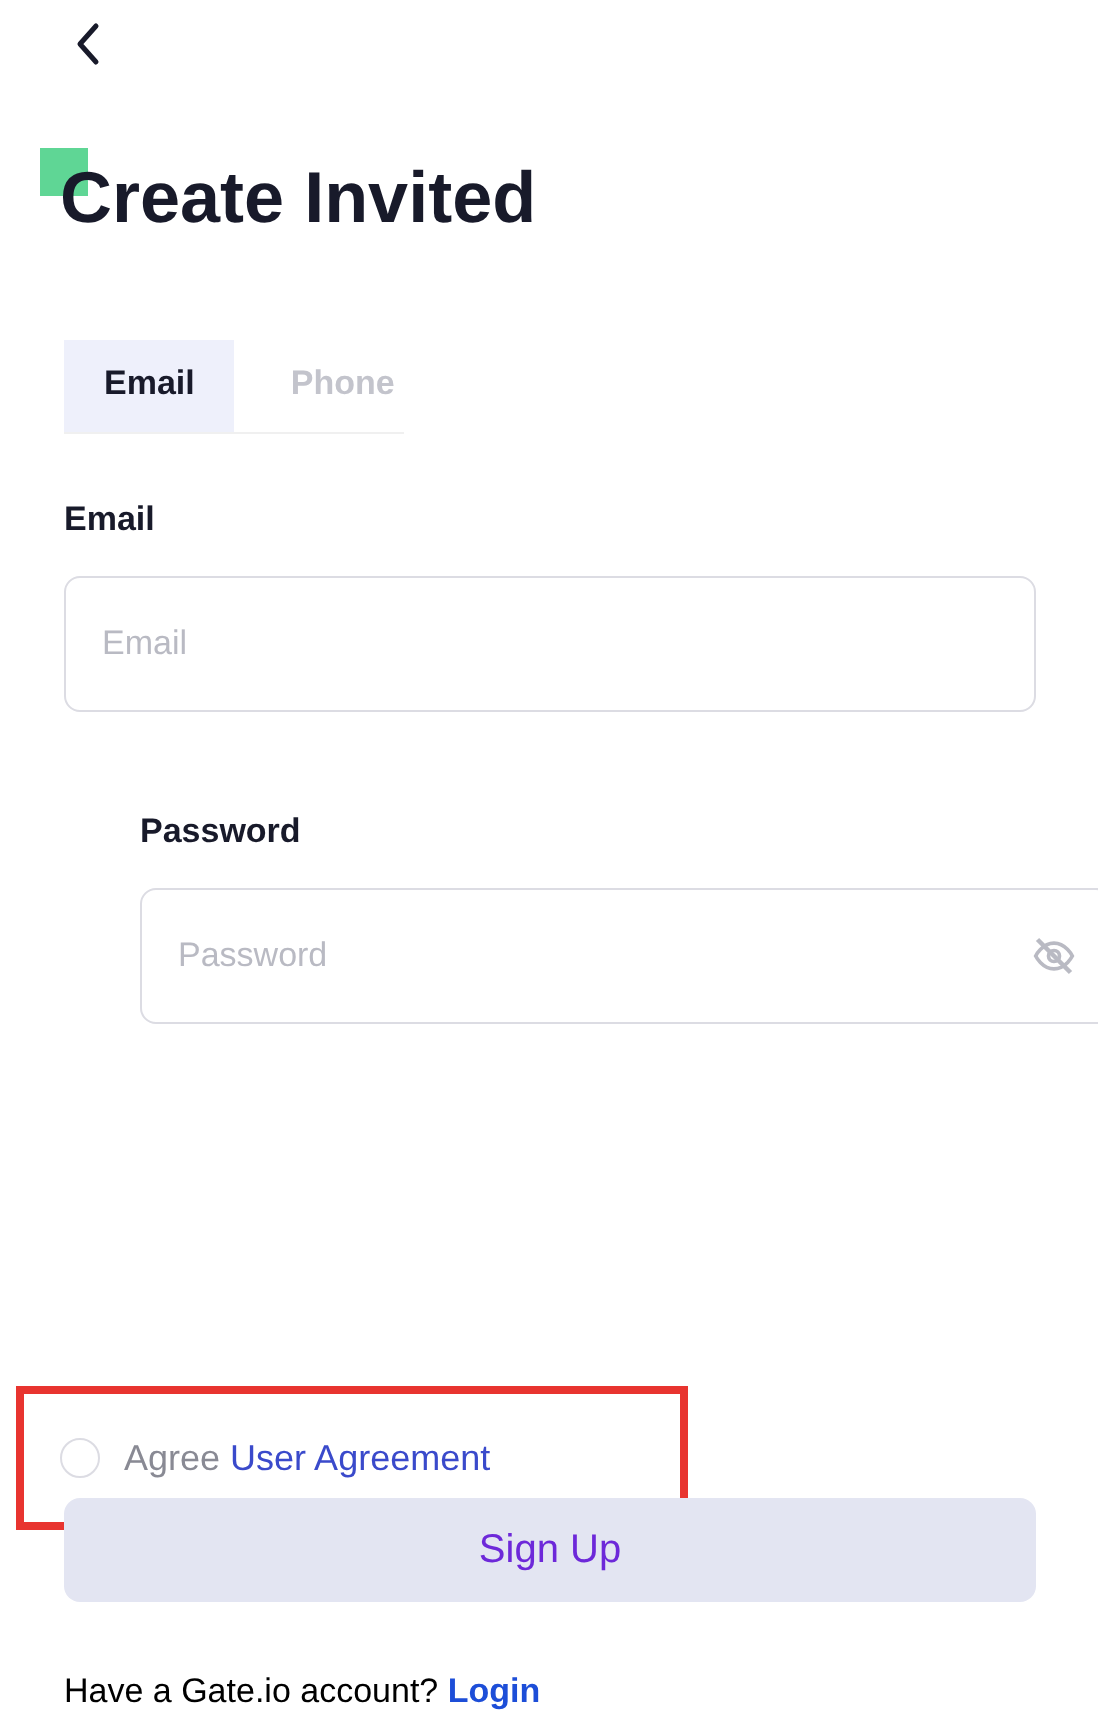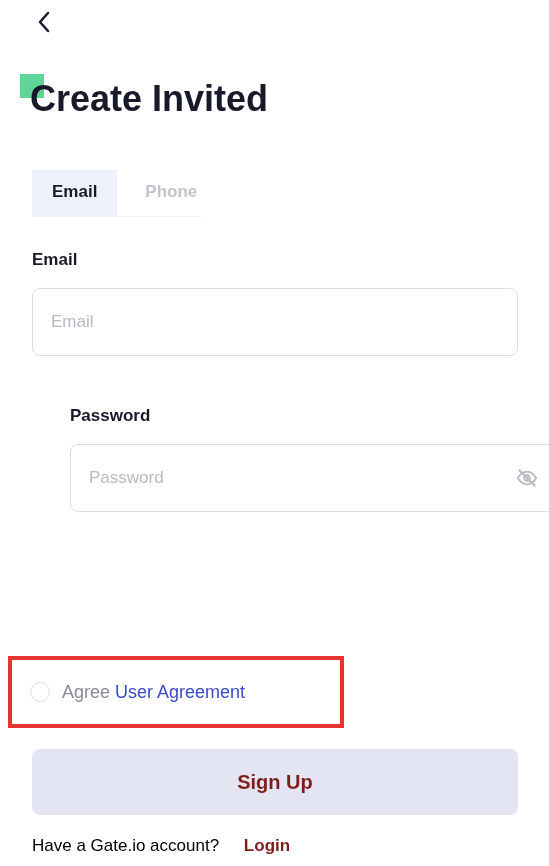--- a/index.html
+++ b/index.html
@@ -100,21 +100,21 @@
       right: 18px;
       top: 50%;
       transform: translateY(-50%);
       width: 22px;
       height: 22px;
       cursor: pointer;
       color: #b9bac3;
     }
     .agree-highlight {
       position: absolute;
-      top: 656px;
+      top: 693px;
       left: 8px;
       width: 336px;
       height: 72px;
       border: 4px solid #e8342f;
       display: flex;
       align-items: center;
       padding-left: 18px;
     }
     .checkbox-circle {
       width: 20px;
@@ -132,43 +132,43 @@
     .agree-link {
       font-size: 18px;
       color: #3a4acb;
       cursor: pointer;
     }
     .signup-btn {
       position: absolute;
       top: 749px;
       left: 32px;
       width: 486px;
-      height: 66px;
+      height: 52px;
       background: #e3e5f2;
       border: none;
       border-radius: 8px;
       font-size: 20px;
-      font-weight: 700;
-      color: #7f1d1d;
+      font-weight: 400;
+      color: #6d28d9;
       cursor: pointer;
     }
     .footer {
       position: absolute;
       top: 836px;
       left: 32px;
       font-size: 17px;
     }
     .footer-text {
       color: #000000;
     }
     .footer-link {
-      color: #7f1d1d;
+      color: #1d4ed8;
       font-weight: 600;
       cursor: pointer;
-      margin-left: 20px;
+      margin-left: 0;
     }
   </style>
 </head>
 <body>
 
 <div class="back-btn">
   <svg width="14" height="22" viewBox="0 0 14 22" fill="none">
     <path d="M11 2 L3 11 L11 20" stroke="#181a2a" stroke-width="2.5" stroke-linecap="round" stroke-linejoin="round"></path>
   </svg>
 </div>

